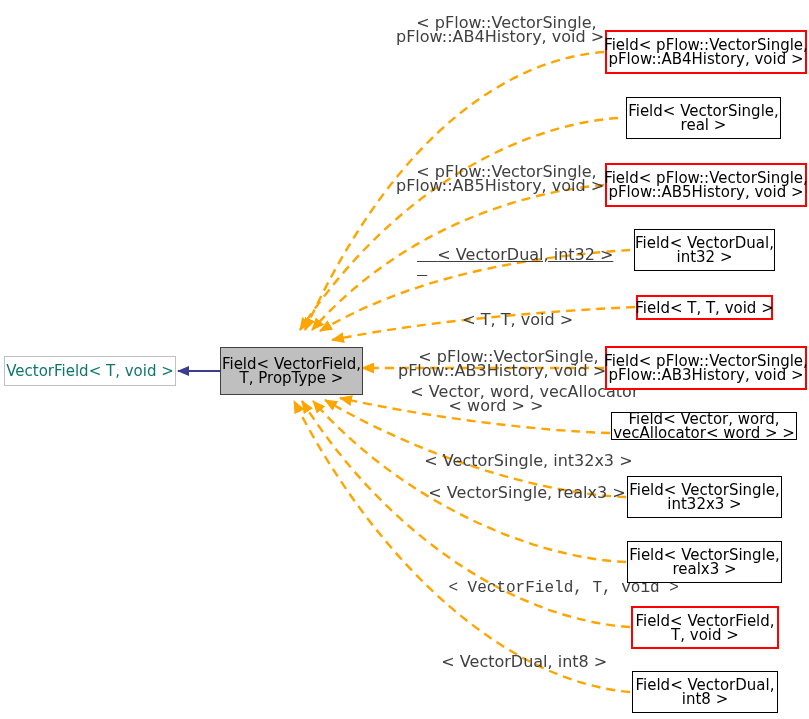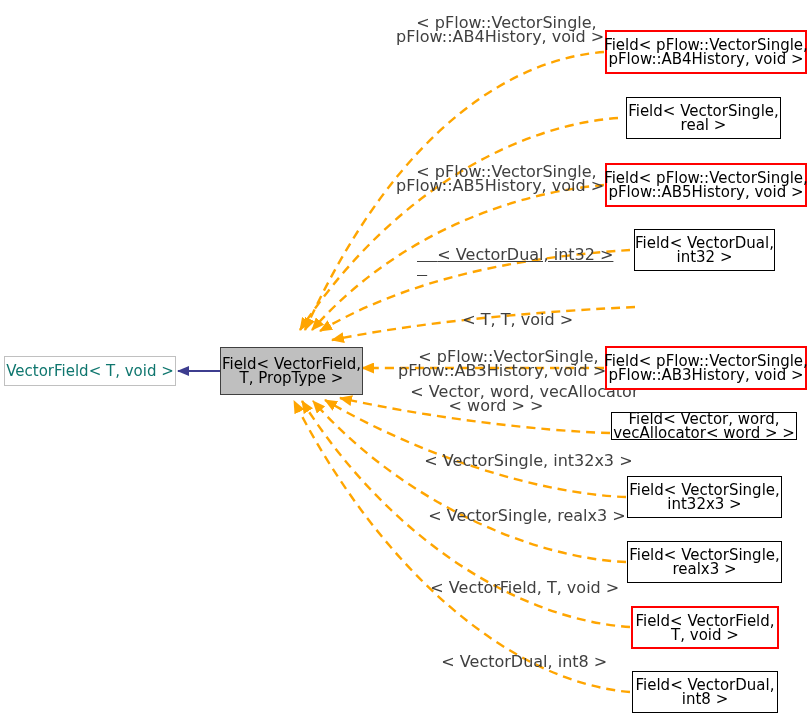--- a/index.html
+++ b/index.html
@@ -135,20 +135,23 @@
   </div>
 
   <div class="node red" style="left:605px; top:163px; width:202px; height:44px;">
     <span><span>Field&lt; pFlow::VectorSingle,</span><br><span>pFlow::AB5History, void &gt;</span></span>
   </div>
 
   <div class="node" style="left:634px; top:229px; width:141px; height:42px;">
     <span><span>Field&lt; VectorDual,</span><br><span>int32 &gt;</span></span>
   </div>
 
+  <div class="node red" style="left:636px; top:295px; width:137px; height:25px;">
+    <span>Field&lt; T, T, void &gt;</span>
+  </div>
 
   <div class="node red" style="left:605px; top:346px; width:202px; height:44px;">
     <span><span>Field&lt; pFlow::VectorSingle,</span><br><span>pFlow::AB3History, void &gt;</span></span>
   </div>
 
   <div class="node" style="left:611px; top:412px; width:186px; height:28px;">
     <span><span>Field&lt; Vector, word,</span><br><span>vecAllocator&lt; word &gt; &gt;</span></span>
   </div>
 
   <div class="node" style="left:627px; top:476px; width:155px; height:42px;">
@@ -189,25 +192,25 @@
   </div>
 
   <div class="edge-label" style="left:390px; top:371px; width:212px; text-align:center;">
     <span>&lt; Vector, word, vecAllocator</span><br><span>&lt; word &gt; &gt;</span>
   </div>
 
   <div class="edge-label" style="left:404px; top:440px; width:190px; text-align:left;">
     <span>&lt; VectorSingle, int32x3 &gt;</span>
   </div>
 
-  <div class="edge-label" style="left:408px; top:495px; width:190px; text-align:left;">
+  <div class="edge-label" style="left:408px; top:472px; width:190px; text-align:left;">
     <span>&lt; VectorSingle, realx3 &gt;</span>
   </div>
 
-  <div class="edge-label" style="left:410px; top:567px; width:190px; text-align:left;">
+  <div class="edge-label" style="left:410px; top:567px; width:190px; text-align:left;font-family:Liberation Mono, monospace;">
     <span>&lt; VectorField, T, void &gt;</span>
   </div>
 
   <div class="edge-label" style="left:421px; top:641px; width:180px; text-align:left;">
     <span>&lt; VectorDual, int8 &gt;</span>
   </div>
 
 </div>
 
 </body></html>

